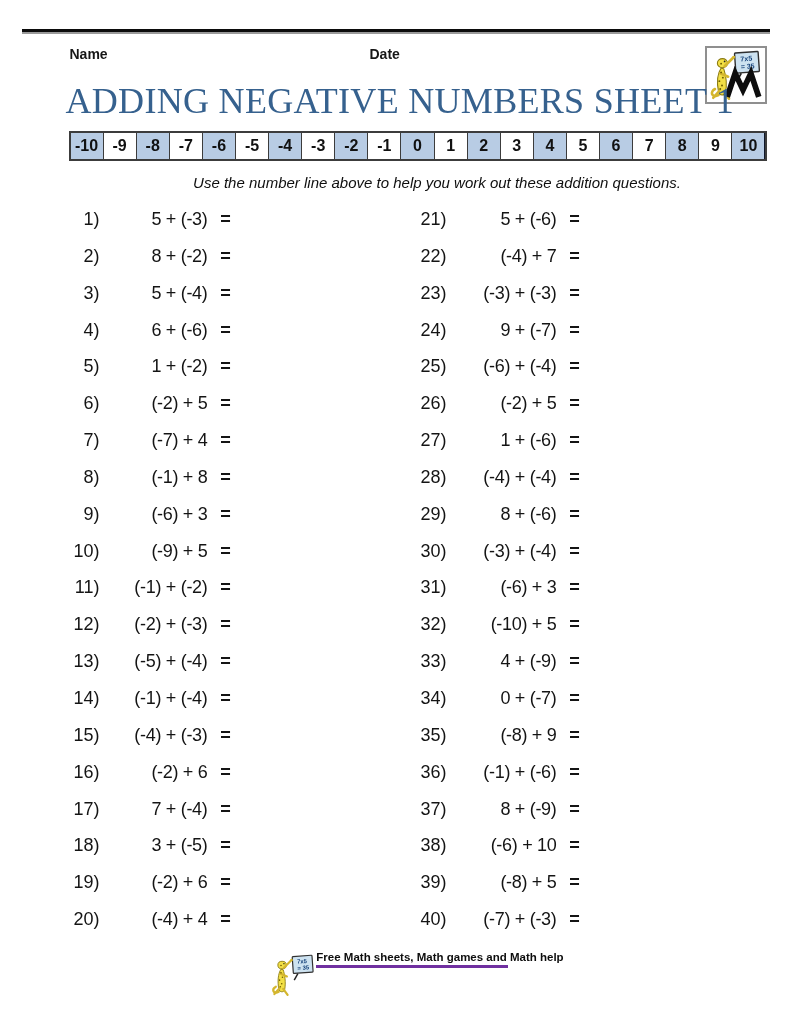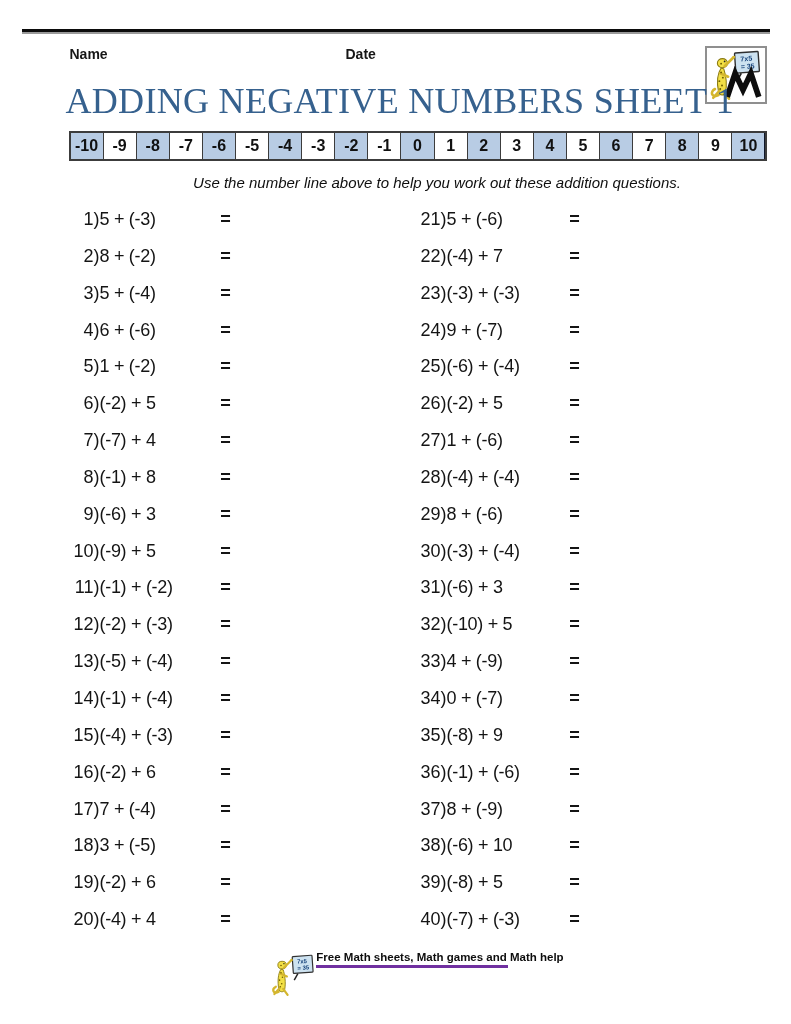--- a/index.html
+++ b/index.html
@@ -12,21 +12,21 @@
 
   
   .top-rule { position:absolute; left:0; top:29px; width:791px; }
   .top-rule .black { height:3px; background:#0b0b0b; }
   .top-rule .gray  { height:2px; background:#9a9a9a; }
 
   .name-label, .date-label {
     position:absolute; top:46px; font-size:14px; font-weight:600; color:#161616;
   }
   .name-label { left:48px; }
-  .date-label { left:324px; }
+  .date-label { left:348px; }
 
   .logo-box {
     position:absolute; left:683px; top:46px; width:62px; height:58px;
     border:2px solid #8f8f8f; background:#fff; padding:1px;
   }
   .logo-box svg { width:100%; height:100%; display:block; }
 
   .page-title {
     position:absolute; left:44px; top:80px;
     font-family:"Liberation Serif", serif;
@@ -52,21 +52,21 @@
   }
 
   
   .problems {
     position:absolute; top:207px; display:grid; grid-auto-rows:36.85px;
     font-size:18px; color:#141414; align-items:start; line-height:24px;
   }
   .problems-left  { left:26px;  grid-template-columns:52px 108px 36px; }
   .problems-right { left:370px; grid-template-columns:55px 110px 36px; }
   .p-num  { text-align:right; }
-  .p-expr { letter-spacing:-0.3px; white-space:nowrap; }
+  .p-expr { text-align:right; letter-spacing:-0.3px; white-space:nowrap; }
   .p-eq   { text-align:center; font-weight:600; }
 
   
   .footer { position:absolute; left:0; top:951px; width:791px; display:flex; justify-content:center; }
   .footer-inner { position:relative; padding-left:40px; }
   .footer-sala { position:absolute; left:0; top:1px; width:44px; height:46px; }
   .footer-sala svg { width:100%; height:100%; display:block; }
   .tagline { font-size:11.5px; font-weight:bold; color:#0d0d0d; padding-left:6px; white-space:nowrap; }
   .purple-rule { height:3px; background:#7030a0; margin:2px 0 1px 6px; width:192px; }
   .wordmark {

